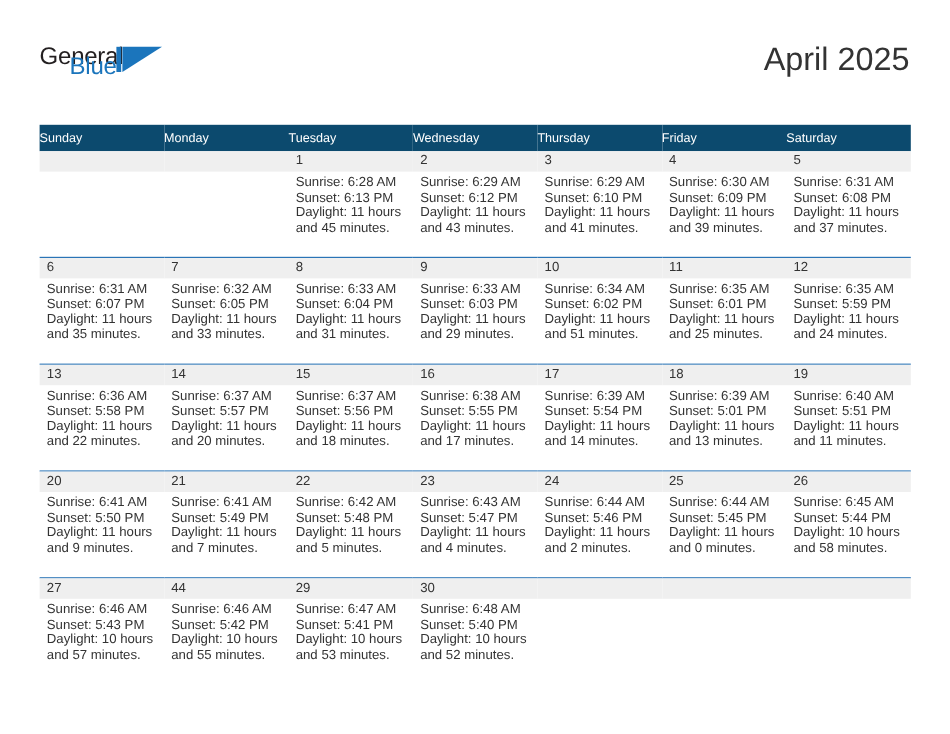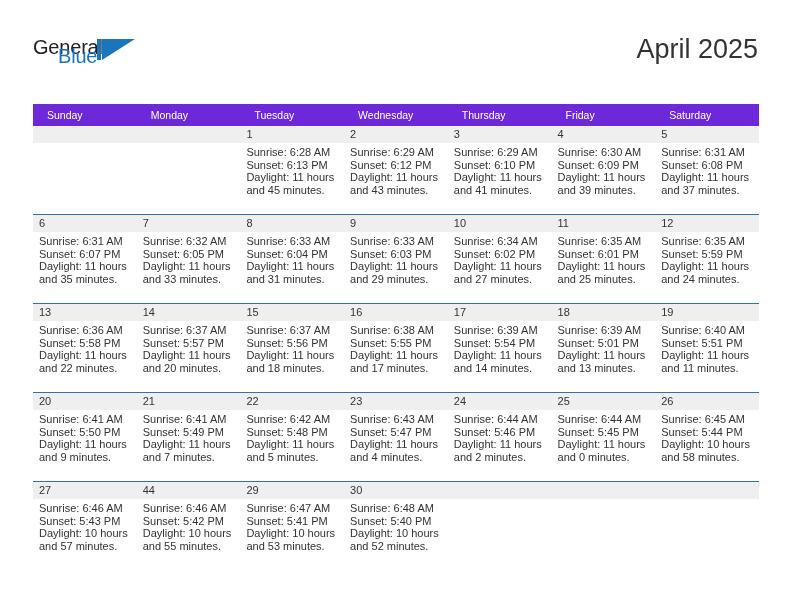--- a/index.html
+++ b/index.html
@@ -105,26 +105,26 @@
     left: 33px;
     top: 104px;
     width: 726px;
     border-collapse: collapse;
     table-layout: fixed;
   }
   .calendar col {
     width: 103.71px;
   }
   thead th {
-    background: #6d28d9;
+    background: #0c4a6e;
     color: #ffffff;
     font-size: 10.5px;
     font-weight: normal;
     text-align: left;
-    padding: 5px 0 5px 14px;
+    padding: 5px 0 5px 0;
     height: 12px;
     border: none;
   }
 
   tbody tr.week > td {
     vertical-align: top;
     padding: 0;
     border: none;
     border-top: 1.4px solid #2a74b6;
   }
@@ -323,21 +323,21 @@
               </div>
             </div>
           </td>
         <td>
             <div class="cell">
               <div class="daynum-band">10</div>
               <div class="cell-body">
                 <div>Sunrise: 6:34 AM</div>
                 <div>Sunset: 6:02 PM</div>
                 <div>Daylight: 11 hours</div>
-                <div>and 27 minutes.</div>
+                <div>and 51 minutes.</div>
               </div>
             </div>
           </td>
         <td>
             <div class="cell">
               <div class="daynum-band">11</div>
               <div class="cell-body">
                 <div>Sunrise: 6:35 AM</div>
                 <div>Sunset: 6:01 PM</div>
                 <div>Daylight: 11 hours</div>

